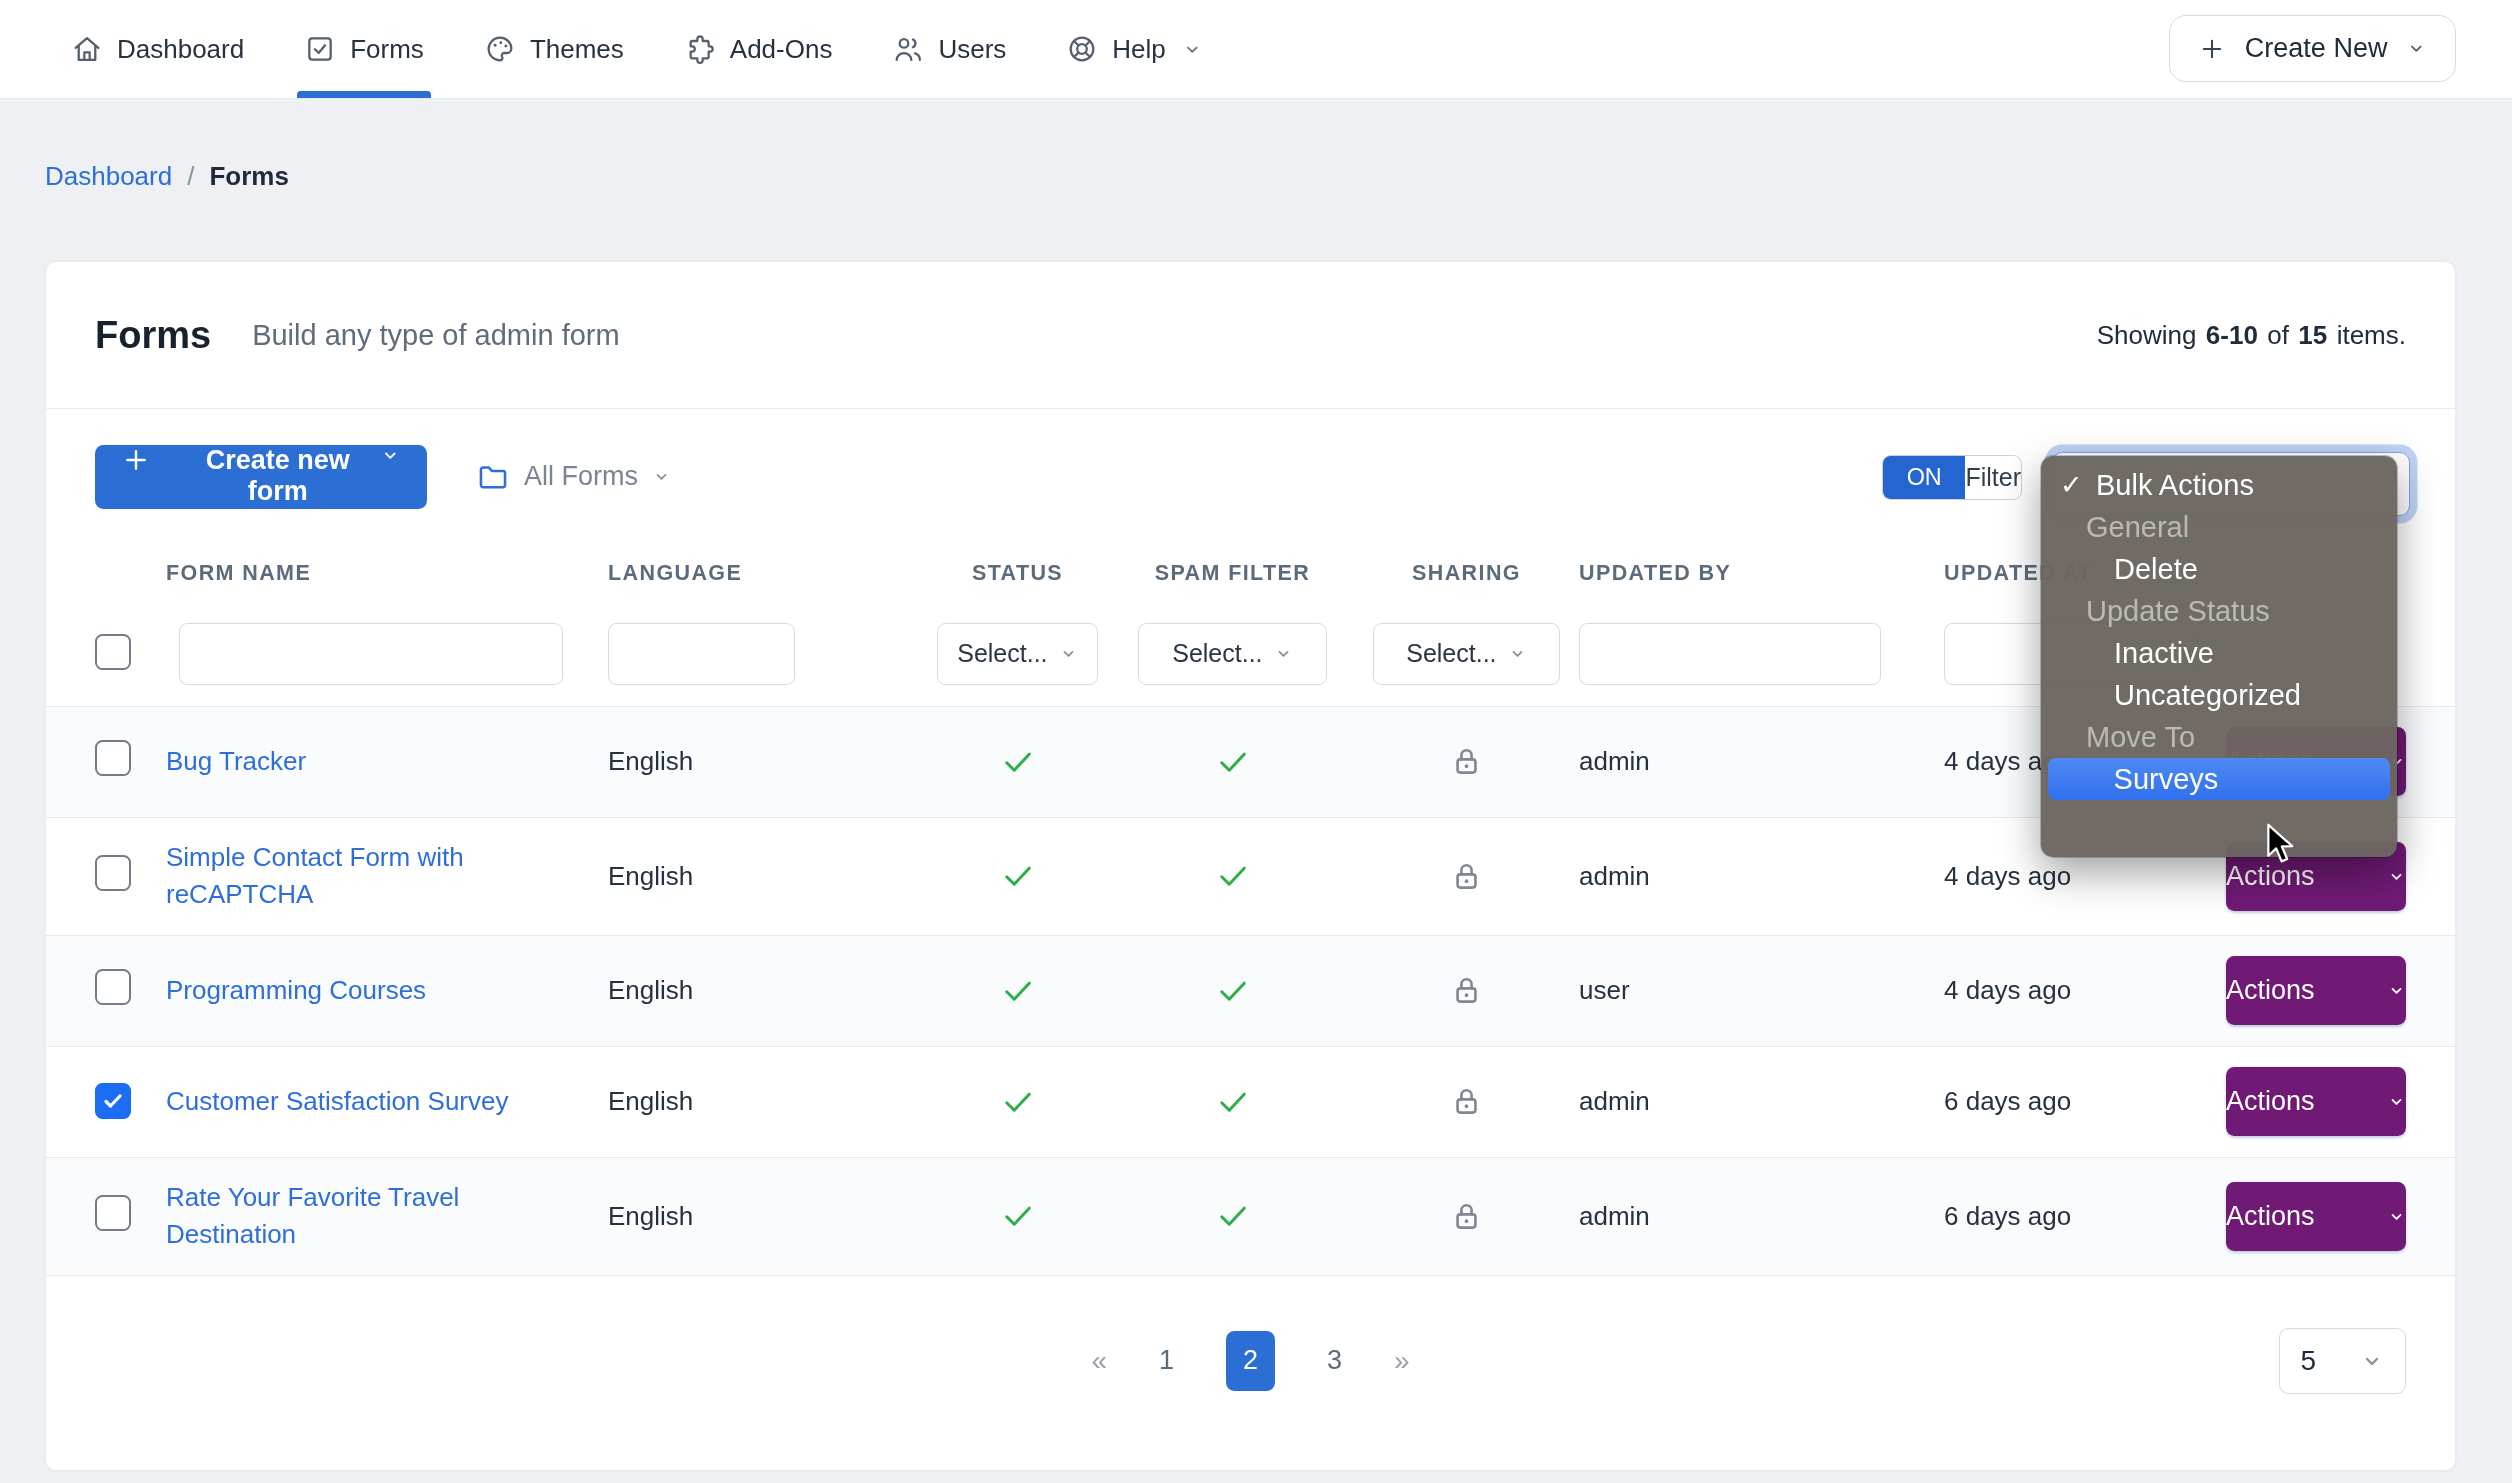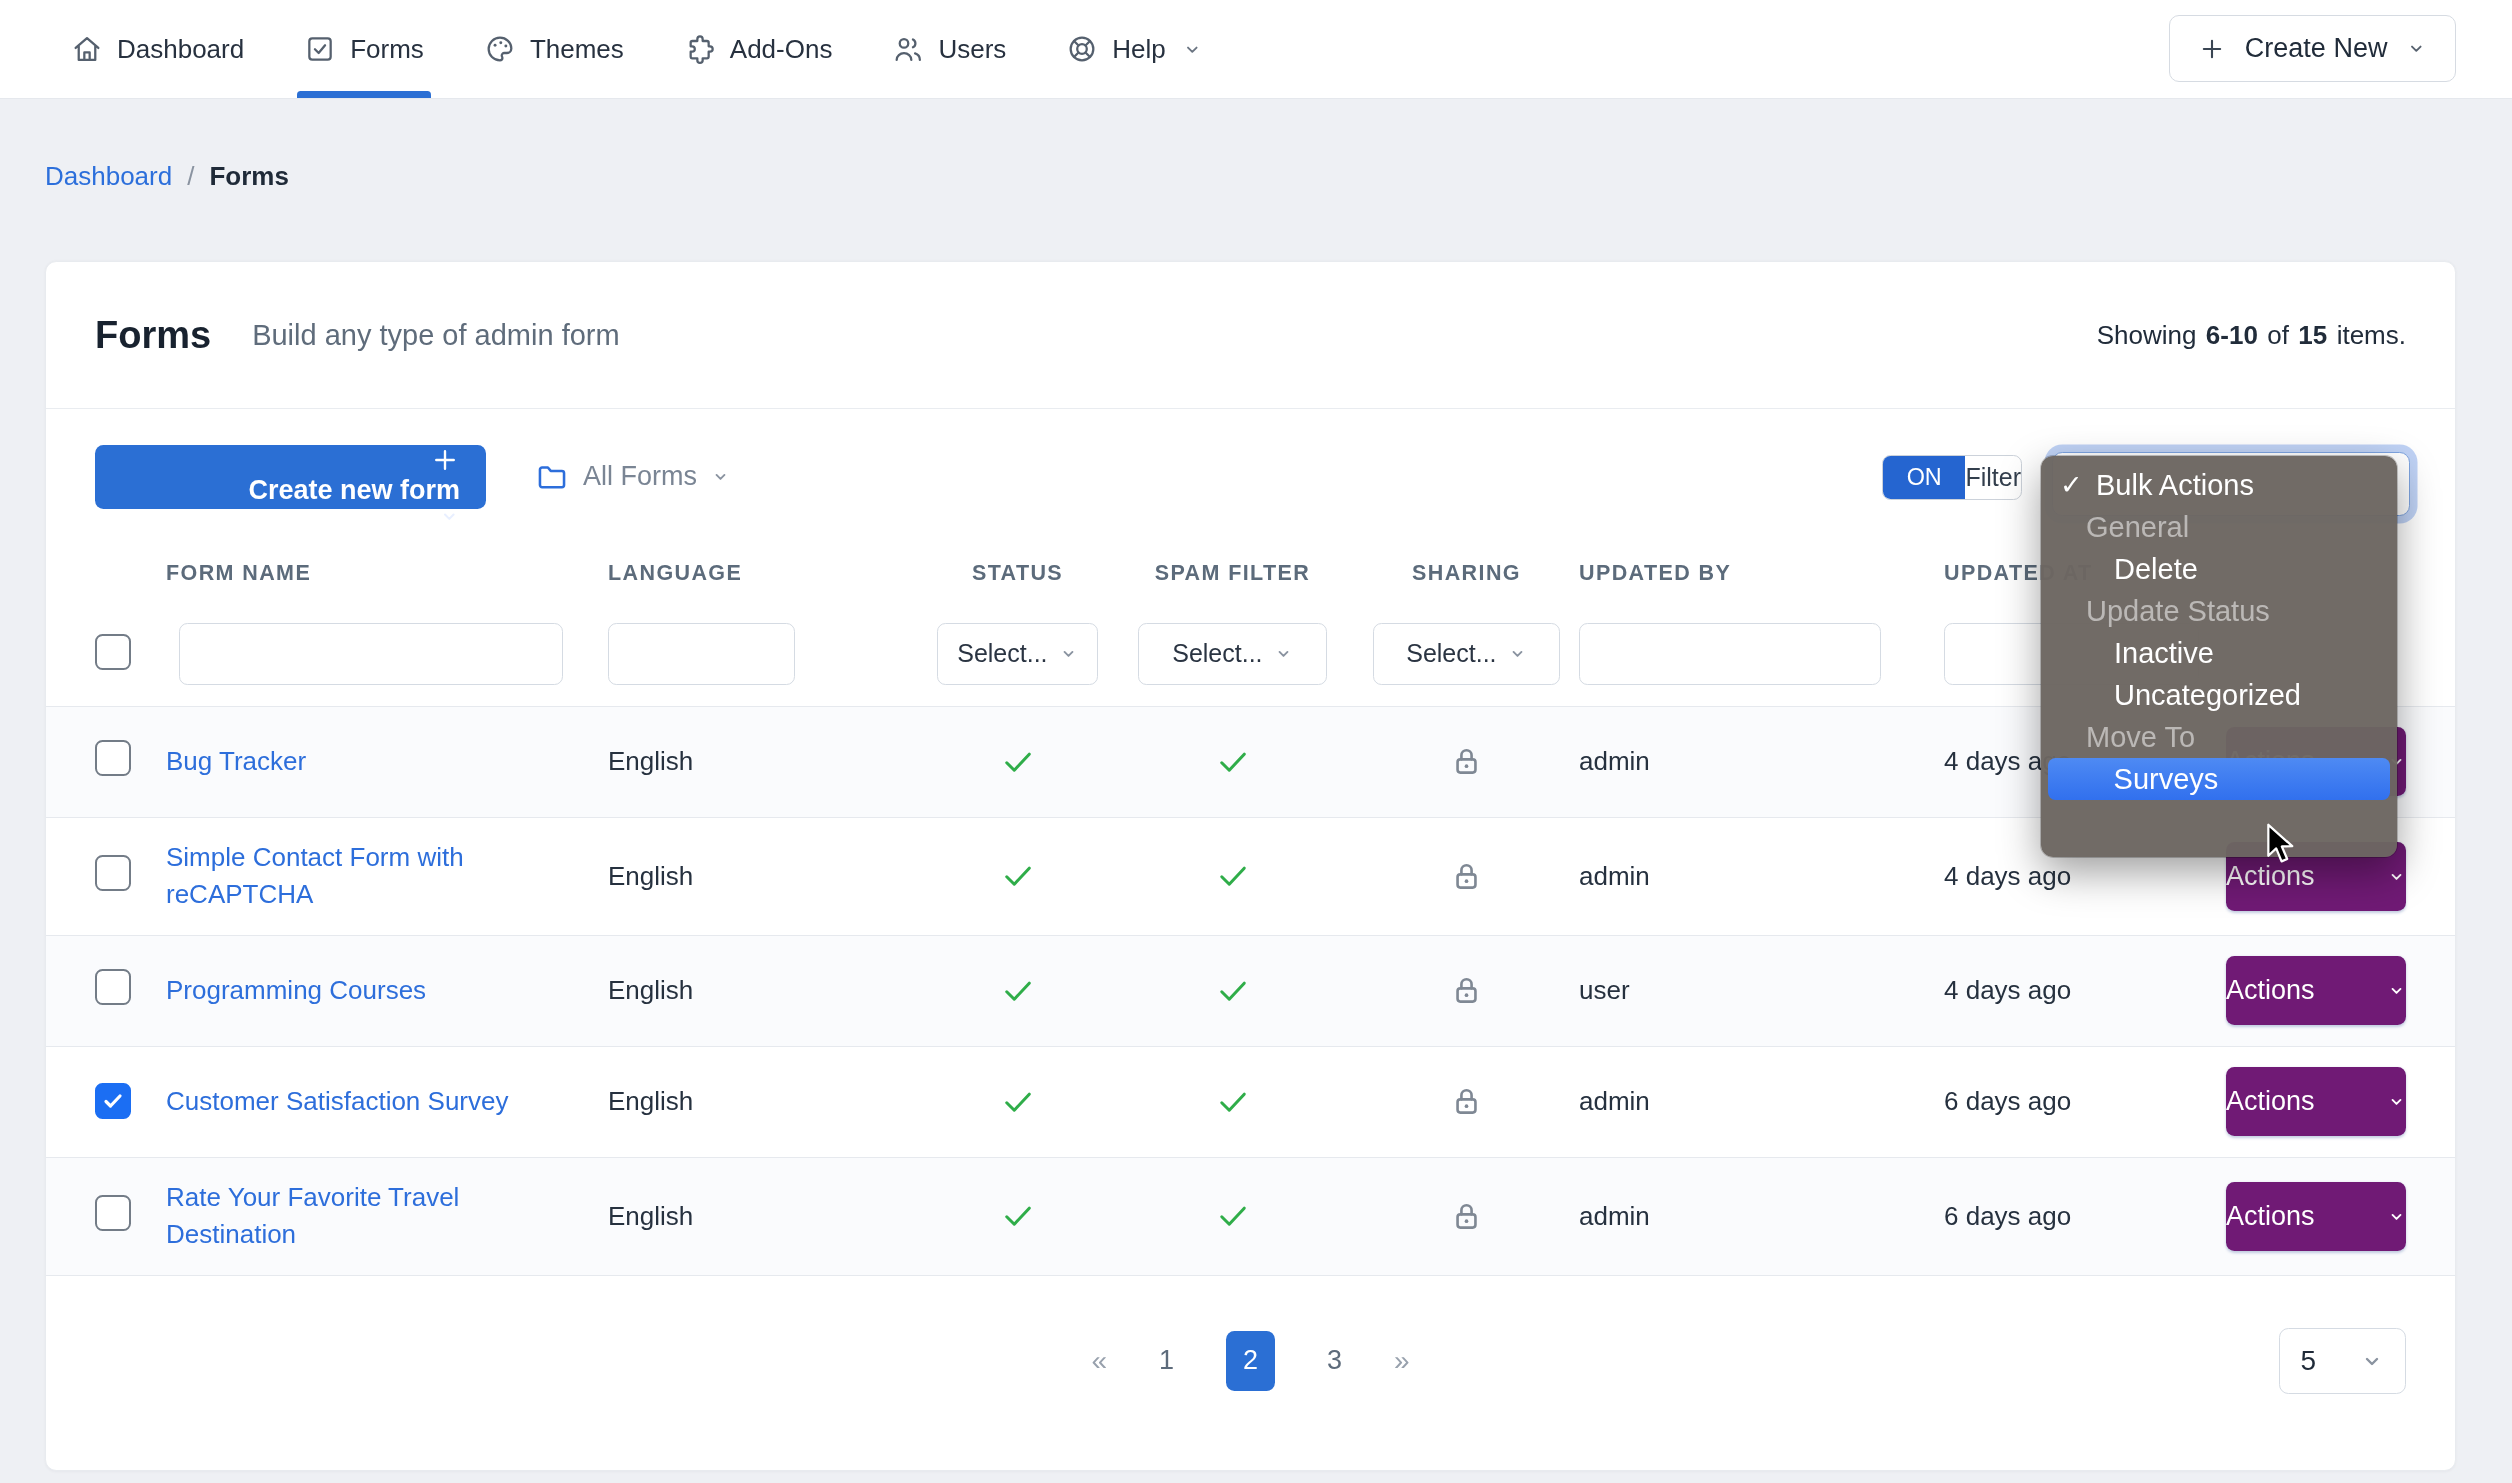--- a/index.html
+++ b/index.html
@@ -24,21 +24,21 @@
     font-size:26px; color:#27313f; position:relative; cursor:pointer;
   }
   .nav-item .nicon { color:#55606e; }
   .nav-item.active::after {
     content:""; position:absolute; left:-7.5px; right:-7.5px; bottom:0; height:6.6px;
     background:#2b6fd4; border-radius:3.7px 3.7px 0 0;
   }
   .nav-caret { color:#6b7582; margin-left:1.9px; }
   .create-new-btn {
     position:absolute; right:56px; top:15px; height:67px; min-width:272px;
-    background:#fff; border:1.9px solid #d6dbe2; border-radius:10px;
+    background:#fff; border:1.9px solid #d6dbe2; border-radius:17px;
     display:flex; align-items:center; justify-content:center; gap:19px;
     font-size:27px; color:#212c3a; padding:0 28px; cursor:pointer;
   }
   .create-new-btn .plus { color:#3a4553; }
   .create-new-btn .caret { color:#57626f; }
 
   
   .breadcrumb {
     position:absolute; left:45px; top:161px; font-size:26px;
     display:flex; gap:15px; align-items:center;
@@ -58,22 +58,22 @@
     border-bottom:0.9px solid #e9ecf0;
   }
   .card-title { font-size:38px; font-weight:bold; color:#18222f; }
   .card-subtitle { font-size:29px; color:#5f6c7b; margin-left:41px; }
   .showing { margin-left:auto; font-size:26px; color:#212c3a; display:inline-flex; gap:9.4px; }
   .showing b { font-weight:bold; }
 
   
   .toolbar { height:135px; display:flex; align-items:center; padding:0 49px; position:relative; }
   .create-form-btn {
-    width:391px; height:64px; background:#2b6fd4; border:none; border-radius:8.4px;
-    color:#fff; display:flex; align-items:flex-end; padding:0 26px; cursor:pointer;flex-direction:column;
+    width:332px; height:64px; background:#2b6fd4; border:none; border-radius:8.4px;
+    color:#fff; display:flex; align-items:flex-start; padding:0 26px; cursor:pointer;
   }
   .create-form-btn .plus { color:#fff; }
   .create-form-btn .lbl { font-size:27px; font-weight:bold; margin-left:24px; }
   .create-form-btn .caret { margin-left:auto; color:#e8efff; }
   .forms-filter { display:flex; align-items:center; gap:14px; margin-left:49px; cursor:pointer; }
   .forms-filter .ficon { color:#2d6edb; }
   .forms-filter .flbl { font-size:27px; color:#7a8594; }
   .forms-filter .caret { color:#8a93a0; }
 
   .filter-toggle {

